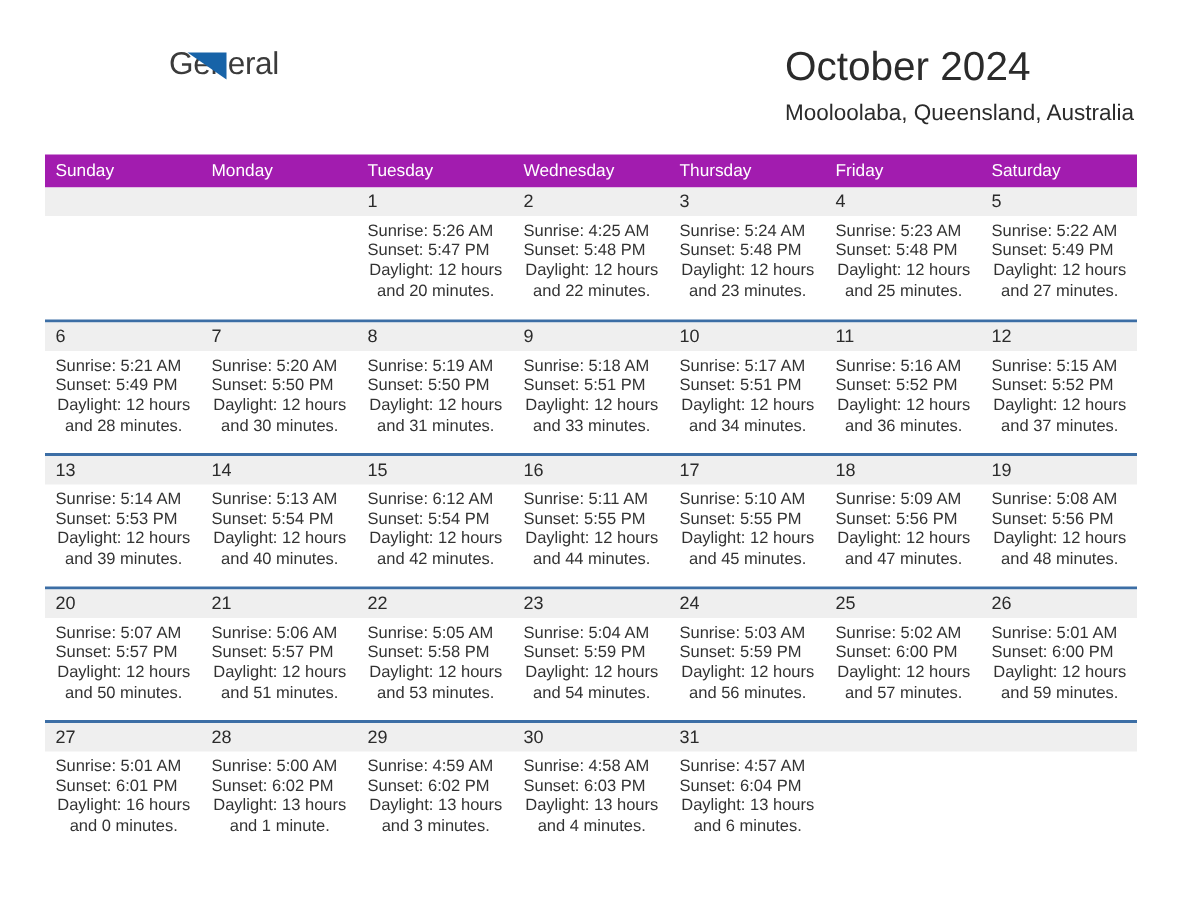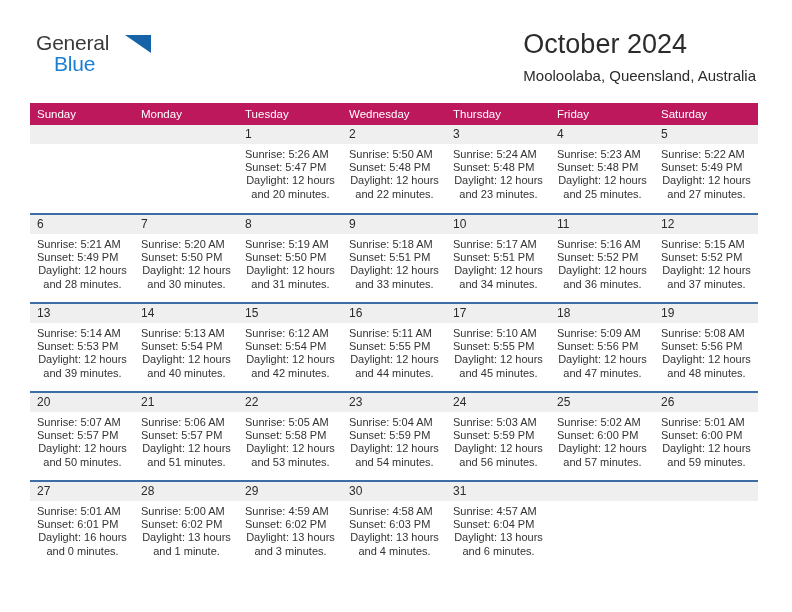--- a/index.html
+++ b/index.html
@@ -24,20 +24,21 @@
     padding: 26px 34px 0 30px;
     box-sizing: border-box;
   }
 
   .brand {
     position: absolute;
     left: 36px;
     top: 32px;
     width: 150px;
     height: 46px;
+    text-align: right;
   }
   .brand-line1 {
     font-size: 21px;
     color: #3b3b3b;
     letter-spacing: -0.2px;
     line-height: 22px;
     height: 22px;
     display: block;
     font-family: "Liberation Sans", sans-serif;
   }
@@ -88,21 +89,21 @@
   .calendar {
     position: absolute;
     left: 30px;
     top: 103px;
     width: 728px;
     border-collapse: collapse;
     table-layout: fixed;
   }
 
   .weekday-row th {
-    background: #be185d;
+    background: #a21caf;
     color: #ffffff;
     font-size: 11.5px;
     font-weight: normal;
     text-align: left;
     padding: 5px 0 5px 7px;
     height: 18px;
     box-sizing: border-box;
     border: none;
   }
 
@@ -147,21 +148,20 @@
   }
 </style>
 </head>
 <body>
 
 <div class="page-header">
 
   <div class="brand">
     <span class="brand-line1">General</span>
     <span class="brand-triangle"></span>
-    <span class="brand-line2">Blue</span>
   </div>
 
   <div class="title-block">
     <h1 class="cal-title">October 2024</h1>
     <h2 class="cal-subtitle">Mooloolaba, Queensland, Australia</h2>
   </div>
 
 </div>
 
 <table class="calendar">
@@ -199,21 +199,21 @@
         <div class="daynum">1</div>
         <div class="daybody">
           <div>Sunrise: 5:26 AM</div>
           <div>Sunset: 5:47 PM</div>
           <div class="dl">Daylight: 12 hours and 20 minutes.</div>
         </div>
       </td>
       <td>
         <div class="daynum">2</div>
         <div class="daybody">
-          <div>Sunrise: 5:50 AM</div>
+          <div>Sunrise: 4:25 AM</div>
           <div>Sunset: 5:48 PM</div>
           <div class="dl">Daylight: 12 hours and 22 minutes.</div>
         </div>
       </td>
       <td>
         <div class="daynum">3</div>
         <div class="daybody">
           <div>Sunrise: 5:24 AM</div>
           <div>Sunset: 5:48 PM</div>
           <div class="dl">Daylight: 12 hours and 23 minutes.</div>

